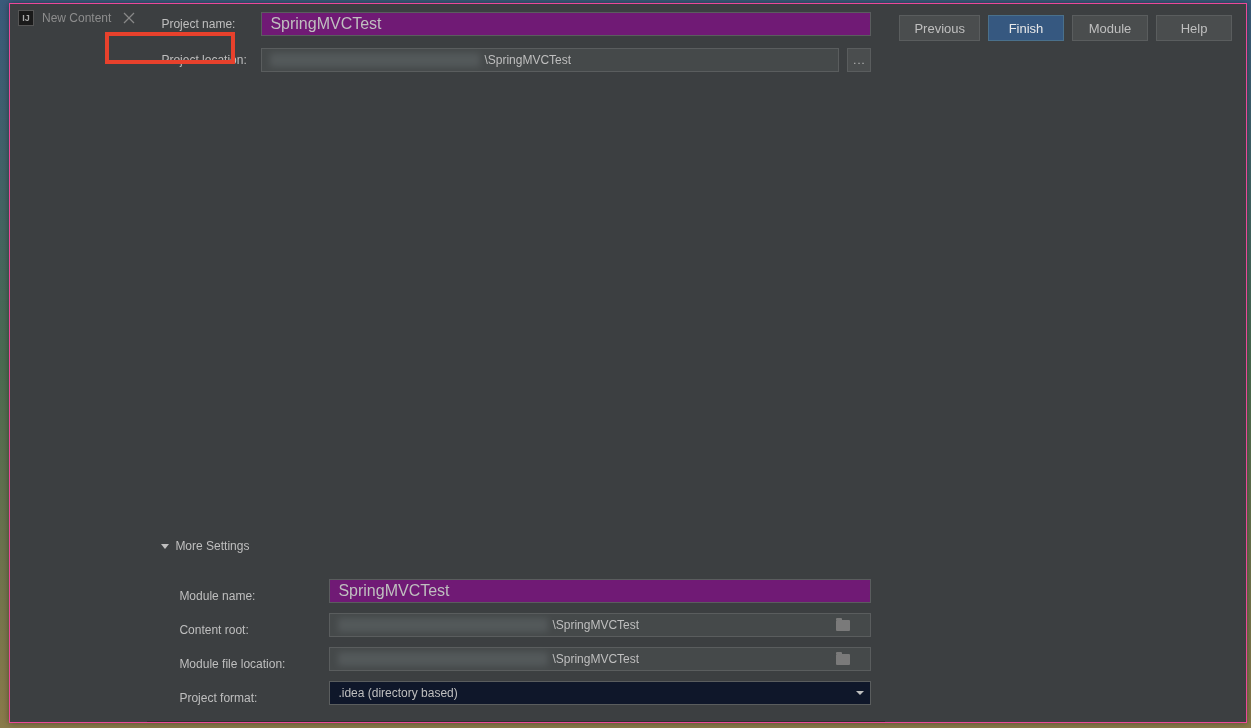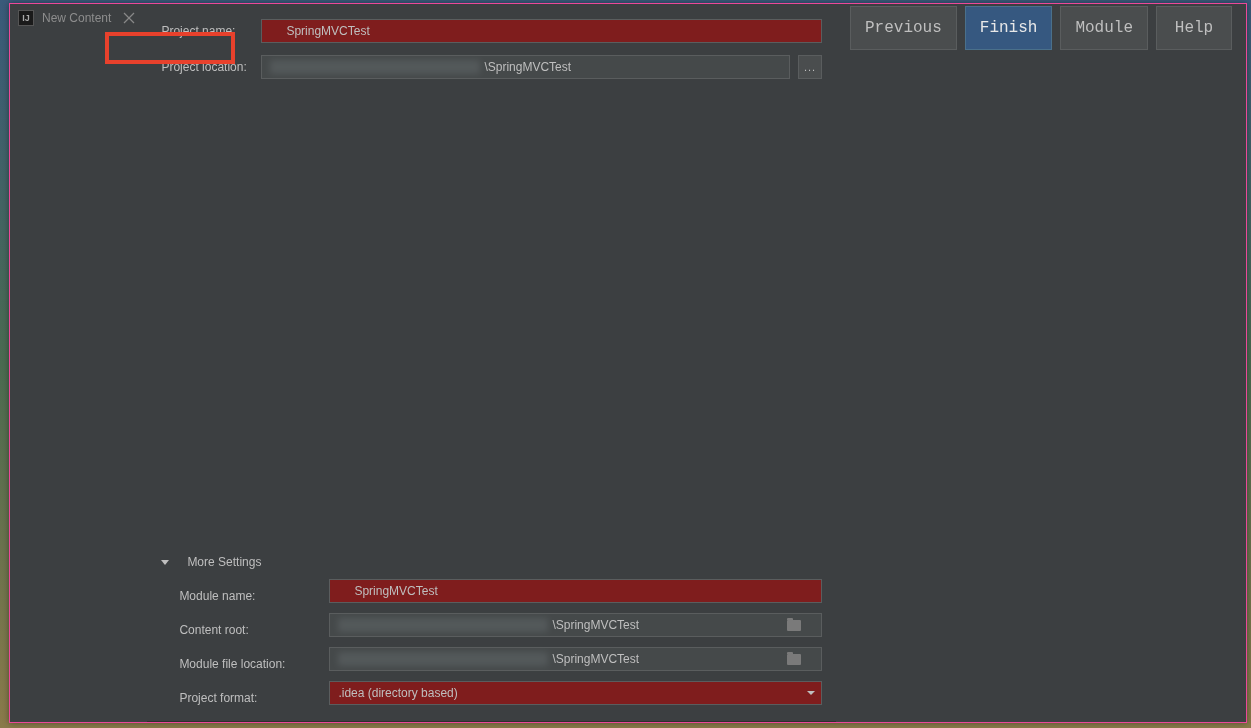--- a/index.html
+++ b/index.html
@@ -69,25 +69,25 @@
     }
     .form-label {
       width: 100px;
       color: #bfbfbf;
       flex-shrink: 0;
     }
     .form-label.wide { width: 150px; }
     .input-text {
       flex: 1;
       height: 24px;
-      background: #7f1d1d;
-      border: 1px solid #5a5d5e;
-      color: #bfbfbf;
-      padding: 0 24px;
-      font-size: 12px;
+      background: #701a75;
+      border: 1px solid #5a5d5e;
+      color: #bfbfbf;
+      padding: 0 8px;
+      font-size: 16px;
       font-family: inherit;
       outline: none;
     }
     .highlight-box {
       position: absolute;
       border: 4px solid #e8412c;
       pointer-events: none;
       z-index: 10;
     }
     .browse-btn {
@@ -101,22 +101,22 @@
       align-items: center;
       justify-content: center;
       cursor: pointer;
       font-size: 11px;
       letter-spacing: 1px;
     }
     .spacer { flex: 1; }
     .section-header {
       display: flex;
       align-items: center;
-      gap: 18px;
-      margin-bottom: 10px;
+      gap: 6px;
+      margin-bottom: 26px;
       cursor: pointer;
     }
     .disclosure {
       width: 0;
       height: 0;
       border-left: 4px solid transparent;
       border-right: 4px solid transparent;
       border-top: 5px solid #bfbfbf;
     }
     .more-settings-group {
@@ -157,21 +157,21 @@
       top: -2px;
       left: 0;
       width: 6px;
       height: 2px;
       background: #7a7a7a;
       border-radius: 1px 1px 0 0;
     }
     .select-wrap {
       flex: 1;
       height: 24px;
-      background: #7f1d1d;
+      background: #0f172a;
       border: 1px solid #5a5d5e;
       display: flex;
       align-items: center;
       padding: 0 6px 0 8px;
       position: relative;
     }
     .select-text { flex: 1; color: #bfbfbf; }
     .select-arrow {
       width: 0;
       height: 0;
@@ -183,26 +183,26 @@
       height: 48px;
       display: flex;
       align-items: center;
       justify-content: flex-end;
       gap: 8px;
       padding: 0 14px;
       border-top: 0px solid #2e2e2e;
     }
     .btn {
       min-width: 76px;
-      height: 44px;
+      height: 26px;
       background: #4a4d4e;
       border: 1px solid #5a5d5e;
       color: #bfbfbf;
-      font-size: 16px;
-      font-family: Liberation Mono, monospace;
+      font-size: 13px;
+      font-family: Liberation Sans, sans-serif;
       cursor: pointer;
       padding: 0 14px;
     }
     .btn.primary {
       background: #365880;
       border: 1px solid #4a708b;
       color: #e8e8e8;
     }
     .divider {
       border-top: 1px solid #2e2e2e;
@@ -218,21 +218,21 @@
     <div class="title-text">New Content</div>
     <div class="close-x">
       <svg width="12" height="12" viewBox="0 0 12 12">
           <line x1="1" y1="1" x2="11" y2="11" stroke="#888" stroke-width="1.2"></line>
           <line x1="11" y1="1" x2="1" y2="11" stroke="#888" stroke-width="1.2"></line>
         </svg>
     </div>
   </div>
 
   <div class="content">
-    <div class="form-row" style="position:relative;margin-top:7px;">
+    <div class="form-row" style="position:relative;">
       <div class="form-label">Project name:</div>
       <input class="input-text" type="text" value="SpringMVCTest" style="">
     </div>
 
     <div class="form-row">
       <div class="form-label">Project location:</div>
       <div class="path-input-wrap">
         <div class="path-blur"></div>
         <span class="path-text">\SpringMVCTest</span>
       </div>

